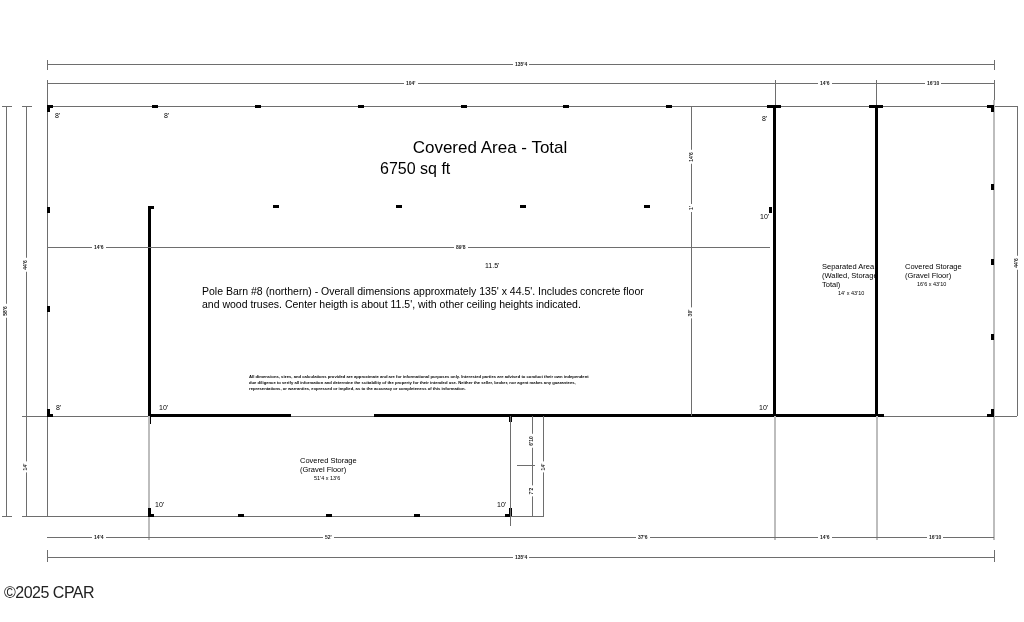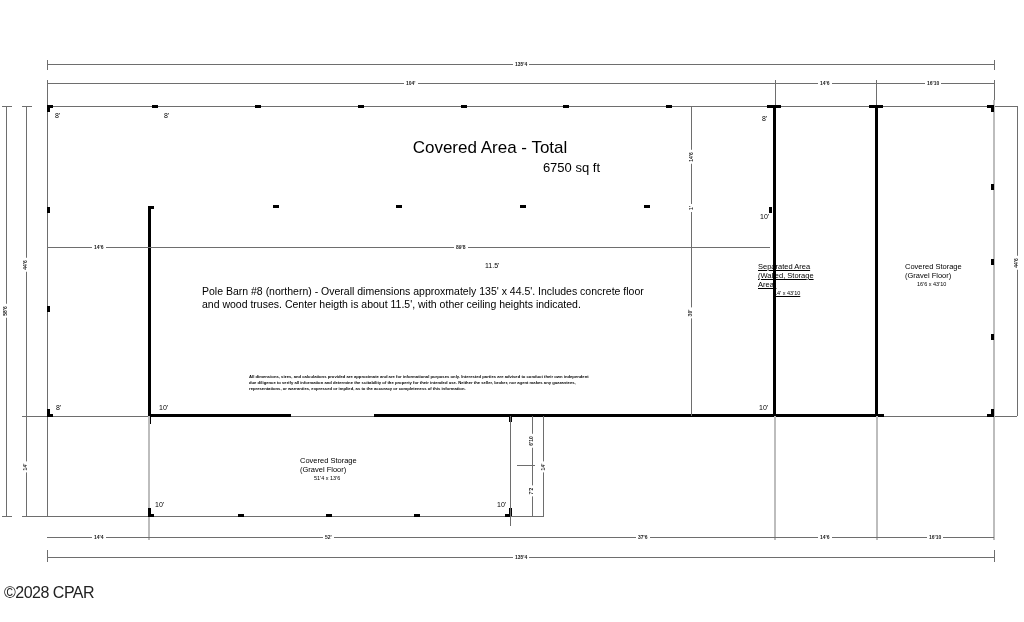--- a/index.html
+++ b/index.html
@@ -10,21 +10,21 @@
   .wallh { position:absolute; height:3px; background:#000; }
   .wallv { position:absolute; width:3px; background:#000; }
   .post { position:absolute; width:6px; height:3px; background:#000; }
   .postv { position:absolute; width:3px; height:6px; background:#000; }
   .dim { position:absolute; font-size:5px; font-weight:bold; background:#fff; padding:0 2px; color:#222; white-space:nowrap; line-height:6px; }
   .dimv { transform:rotate(-90deg); transform-origin:center; }
   .lbl { position:absolute; font-size:7px; white-space:nowrap; }
   .room { position:absolute; font-size:7.5px; line-height:9px; }
   .room .sub { font-size:5.5px; display:block; }
   .title { position:absolute; left:380px; top:138px; width:220px; text-align:center; font-size:17px; }
-  .subtitle { position:absolute; left:380px; top:160px; width:220px; text-align:right; font-size:13px; }
+  .subtitle { position:absolute; left:380px; top:160px; width:220px; text-align:left; font-size:16px; }
   .desc { position:absolute; left:202px; top:285px; width:460px; font-size:10.5px; line-height:13px; }
   .disclaimer { position:absolute; left:249px; top:374px; width:345px; font-size:4.2px; line-height:6px; font-weight:bold; }
   .copyright { position:absolute; left:4px; top:584px; font-size:16px; color:#222; letter-spacing:-0.5px; }
   .center-h { position:absolute; font-size:7px; }
 </style>
 </head>
 <body>
 
 <div class="hline" style="left:47px;top:64px;width:947px;"></div>
 <div class="vline" style="left:47px;top:60px;height:10px;"></div>
@@ -152,30 +152,30 @@
 <span class="lbl" style="left:759px;top:404px;">10'</span>
 <span class="lbl" style="left:155px;top:501px;">10'</span>
 <span class="lbl" style="left:497px;top:501px;">10'</span>
 
 <div class="title">Covered Area - Total</div>
 <div class="subtitle">6750 sq ft</div>
 <div class="center-h" style="left:485px;top:262px;">11.5'</div>
 <div class="desc">Pole Barn #8 (northern) - Overall dimensions approxmately 135' x 44.5'. Includes concrete floor and wood truses. Center heigth is about 11.5', with other ceiling heights indicated.</div>
 <div class="disclaimer">All dimensions, sizes, and calculations provided are approximate and are for informational purposes only. Interested parties are advised to conduct their own independent due diligence to verify all information and determine the suitability of the property for their intended use. Neither the seller, broker, nor agent makes any guarantees, representations, or warranties, expressed or implied, as to the accuracy or completeness of this information.</div>
 
-<div class="room" style="left:758px;top:262px;width:75px;text-decoration:underline;">
+<div class="room" style="left:822px;top:262px;width:75px;">
   <span>Separated Area</span><br>
   <span>(Walled, Storage</span><br>
-  <span>Area)</span>
+  <span>Total)</span>
   <span class="sub" style="padding-left:16px;">14' x 43'10</span>
 </div>
 <div class="room" style="left:905px;top:262px;width:75px;">
   <span>Covered Storage</span><br>
   <span>(Gravel Floor)</span>
   <span class="sub" style="padding-left:12px;">16'6 x 43'10</span>
 </div>
 <div class="room" style="left:300px;top:456px;width:90px;">
   <span>Covered Storage</span><br>
   <span>(Gravel Floor)</span>
   <span class="sub" style="padding-left:14px;">51'4 x 13'6</span>
 </div>
 
-<div class="copyright">©2028 CPAR</div>
+<div class="copyright">©2025 CPAR</div>
 
 </body></html>

